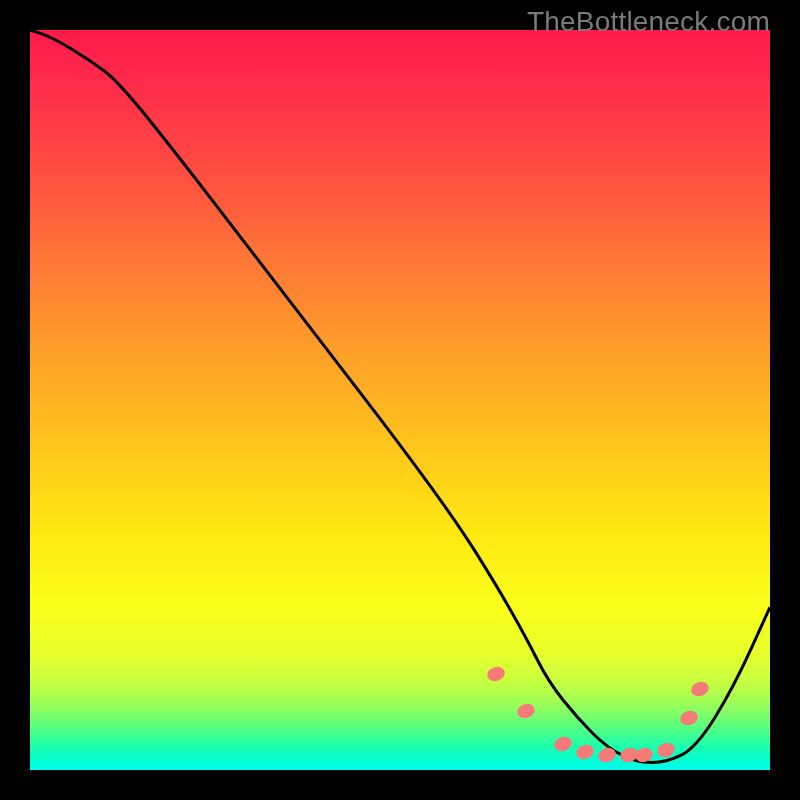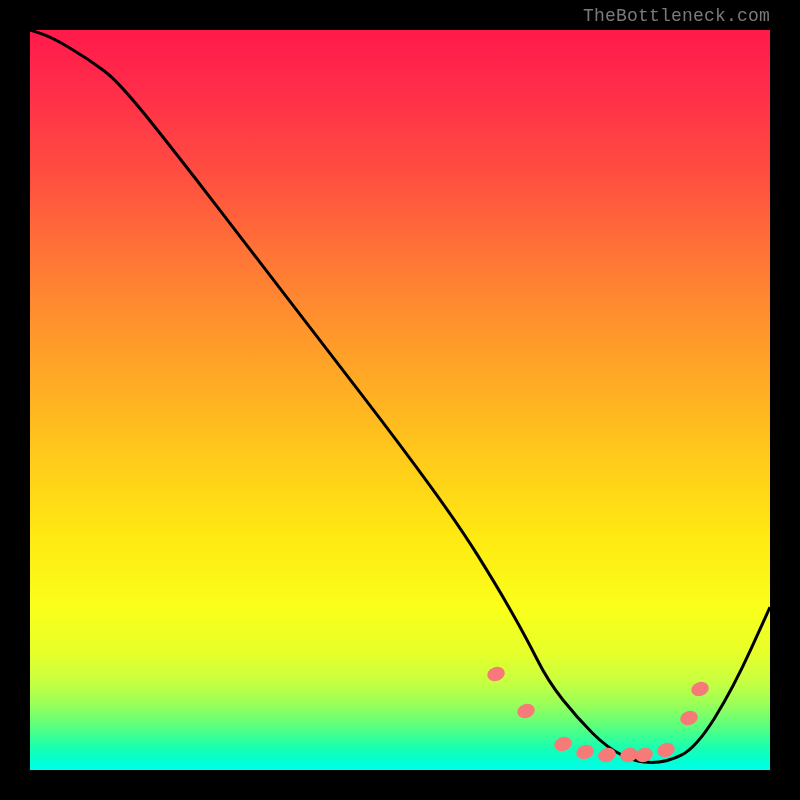--- a/index.html
+++ b/index.html
@@ -27,24 +27,23 @@
       #5cff7c 94%,
       #18ffb0 97%,
       #00ffd8 99%,
       #00ffe8 100%
     );
   }
   .watermark {
     position: absolute;
     top: 6px; right: 30px;
     color: #7a7a7a;
-    font-size: 18px;
+    font-size: 28px;
     font-weight: 500;
     letter-spacing: 0.2px;
-    font-family: Liberation Mono, monospace;
   }
   .curve {
     position: absolute;
     top: 30px; left: 30px;
     width: 740px; height: 740px;
     pointer-events: none;
   }
   .dot {
     position: absolute;
     width: 18px; height: 14px;

